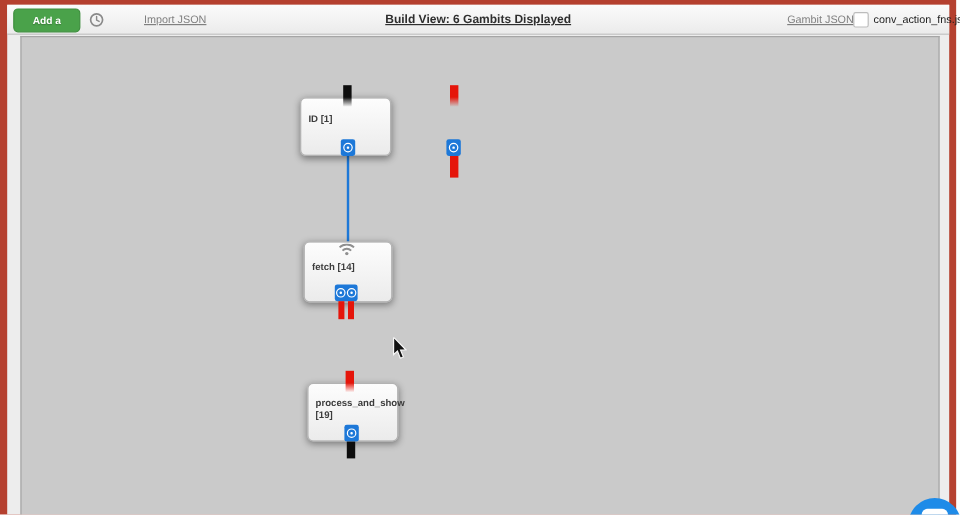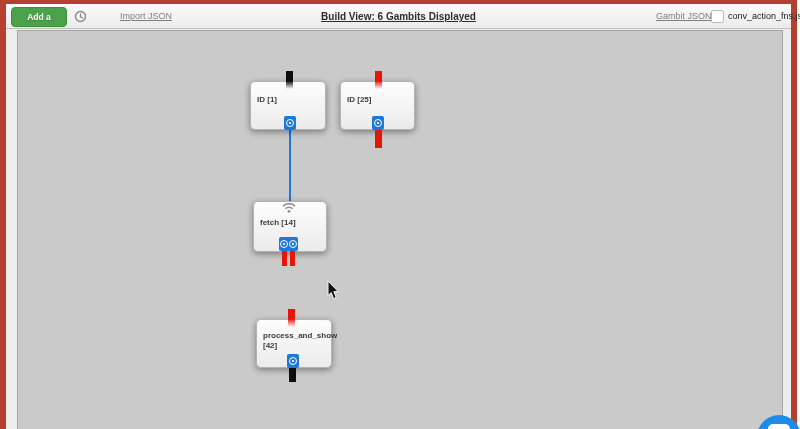--- a/index.html
+++ b/index.html
@@ -90,23 +90,20 @@
   <div class="wire" style="left:289px; top:130px; height:72px;"></div>
 
   <div class="node" style="left:250px; top:81px; width:76px; height:49px;">
     <div class="node-label">ID [1]</div>
   </div>
   <div class="tab tab-black-fade" style="left:286px; top:71px; width:7px; height:18px;"></div>
   <div class="socket" style="left:284px; top:116px; width:12px; height:14px;">
     <span class="ring"></span>
   </div>
 
-  <div class="node" style="left:340px; top:81px; width:75px; height:49px;">
-    <div class="node-label">ID [25]</div>
-  </div>
   <div class="tab tab-red-fade" style="left:375px; top:71px; width:7px; height:18px;"></div>
   <div class="socket" style="left:372px; top:116px; width:12px; height:14px;">
     <span class="ring"></span>
   </div>
   <div class="tab tab-red-solid" style="left:375px; top:130px; width:7px; height:18px;"></div>
 
   <div class="node" style="left:253px; top:201px; width:74px; height:51px;">
     <svg viewBox="0 0 14 10" style="position:absolute; left:28px; top:1px; width:14px; height:10px;">
       <path d="M1 3.2 A8.5 8.5 0 0 1 13 3.2" fill="none" stroke="#8f8f8f" stroke-width="1.6"></path>
       <path d="M3.4 5.8 A5 5 0 0 1 10.6 5.8" fill="none" stroke="#8f8f8f" stroke-width="1.6"></path>
@@ -115,21 +112,21 @@
     <div class="node-label" style="top:16px;">fetch [14]</div>
   </div>
   <div class="socket" style="left:279px; top:237px; width:19px; height:14px;">
     <span class="ring"></span>
     <span class="ring"></span>
   </div>
   <div class="tab tab-red-solid" style="left:282px; top:251px; width:5px; height:15px;"></div>
   <div class="tab tab-red-solid" style="left:290px; top:251px; width:5px; height:15px;"></div>
 
   <div class="node" style="left:256px; top:319px; width:76px; height:49px;">
-    <div class="node-label" style="top:11px;">process_and_show [42]</div>
+    <div class="node-label" style="top:11px;">process_and_show [19]</div>
   </div>
   <div class="tab tab-red-fade" style="left:288px; top:309px; width:7px; height:18px;"></div>
   <div class="socket" style="left:287px; top:354px; width:12px; height:14px;">
     <span class="ring"></span>
   </div>
   <div class="tab tab-black-solid" style="left:289px; top:368px; width:7px; height:14px;"></div>
 
   <div class="chat">
     <div class="chat-bubble"></div>
   </div>

